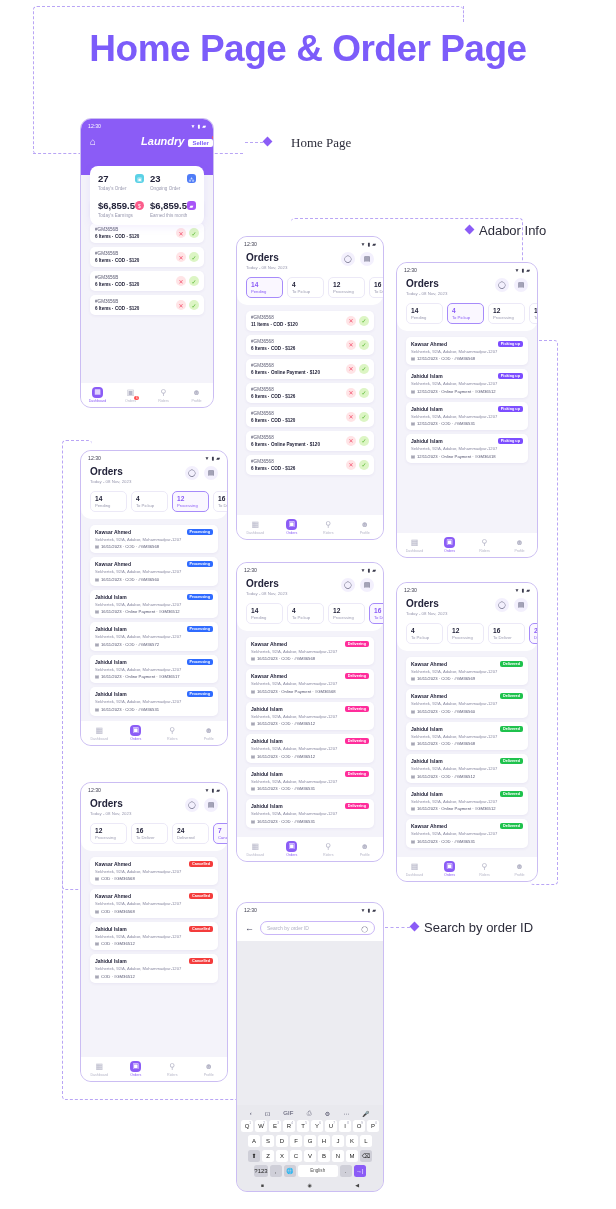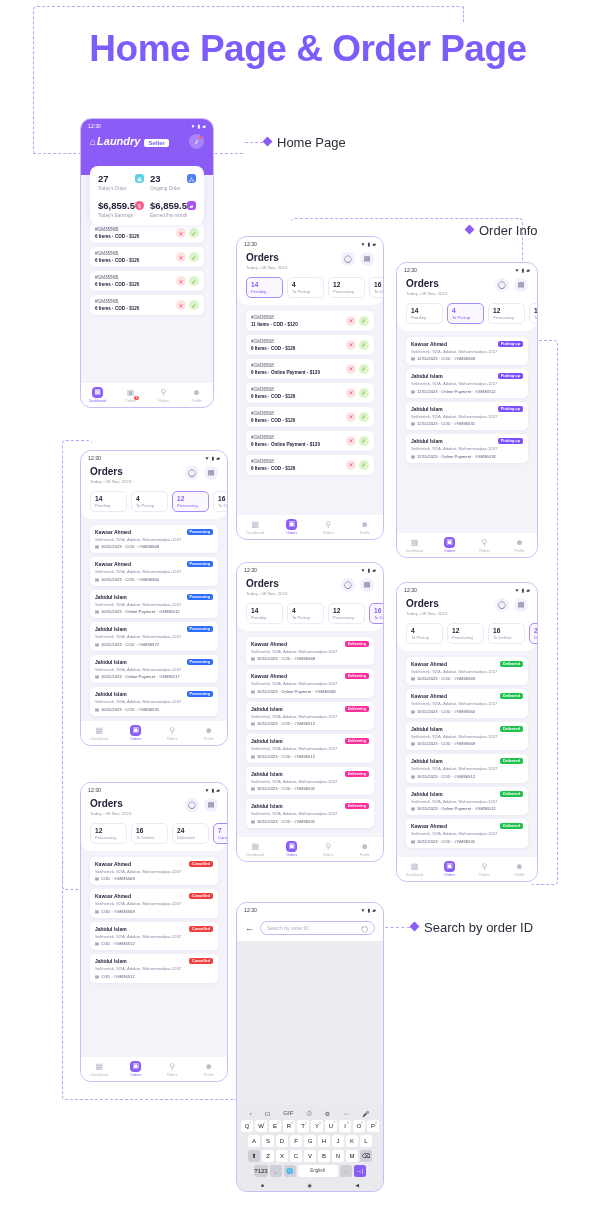--- a/index.html
+++ b/index.html
@@ -28,21 +28,21 @@
   .statusbar { display:flex; justify-content:space-between; align-items:center;
     padding:4px 7px 2px 7px; font-size:5.2px; color:#3b3b4d; }
   .sb-icons { display:flex; gap:2px; align-items:center; }
   .sb-ic { font-size:5px; }
 
   
   .home-hdr { background:#8b5cf6; padding:0 0 26px 0; position:relative; }
   .home-hdr .statusbar { color:#fff; }
   .logo-row { display:flex; align-items:center; justify-content:space-between; padding:3px 9px 0 9px;}
   .logo { display:flex; align-items:flex-end; gap:1px; }
-  .logo-text { color:#fff; font-style:italic; font-weight:bold; font-size:11px; line-height:1; }
+  .logo-text { color:#fff; font-style:italic; font-weight:bold; font-size:11px; line-height:1;margin-left:44px; }
   .seller-badge { background:#fff; color:#7c5cfa; font-size:6px; font-weight:bold;
      padding:1px 4px; border-radius:2px; margin-left:3px; }
   .bell { width:15px; height:15px; border-radius:50%; background:rgba(255,255,255,.25);
     display:flex; align-items:center; justify-content:center; font-size:8px; color:#fff; position:relative;}
   .bell .dot { position:absolute; top:2px; right:2px; width:3px; height:3px; border-radius:50%; background:#ff5b5b;}
   .stats-card { position:absolute; left:9px; right:9px; top:47px; background:#fff; border-radius:8px;
     padding:7px 8px; box-shadow:0 2px 8px rgba(124,92,250,.10); display:grid;
     grid-template-columns:1fr 1fr; gap:9px 6px; }
   .stat { }
   .stat-top { display:flex; justify-content:space-between; align-items:center; }
@@ -124,25 +124,25 @@
 <body>
 
 <div class="page-title">Home Page &amp; Order Page</div>
 
 <div class="dash" style="left:33px; top:6px; width:430px; height:148px; border-radius:4px; border-bottom:none; border-right:none;"></div>
 <div class="dashline" style="left:463px; top:6px; width:0; height:16px; border-left:1.3px dashed #b9a5f5; border-top:none;"></div>
 <div class="dashline" style="left:33px; top:153px; width:210px; height:0;"></div>
 
 <div class="dashline" style="left:245px; top:142px; width:18px;"></div>
 <div class="diamond" style="left:264px; top:138px;"></div>
-<div class="annot" style="left:277px; top:135px;">Home Page</div>
+<div class="annot" style="left:291px; top:135px;font-family:Liberation Serif, serif;">Home Page</div>
 
 <div class="dash" style="left:291px; top:218px; width:232px; height:110px; border-bottom:none; border-left:none; border-radius:4px;"></div>
 <div class="diamond" style="left:466px; top:226px;"></div>
-<div class="annot" style="left:479px; top:223px;">Order Info</div>
+<div class="annot" style="left:479px; top:223px;">Adabor Info</div>
 
 <div class="dashline" style="left:385px; top:927px; width:25px;"></div>
 <div class="diamond" style="left:411px; top:923px;"></div>
 <div class="annot" style="left:424px; top:920px;">Search by order ID</div>
 
 <div class="dash" style="left:62px; top:440px; width:30px; height:450px; border-right:none; border-radius:4px;"></div>
 <div class="dash" style="left:530px; top:340px; width:28px; height:545px; border-left:none; border-radius:4px;"></div>
 <div class="dash" style="left:62px; top:860px; width:180px; height:240px; border-top:none; border-right:none; border-radius:4px;"></div>
 
 <div class="phone" style="left:80px; top:118px; width:134px; height:290px;">

